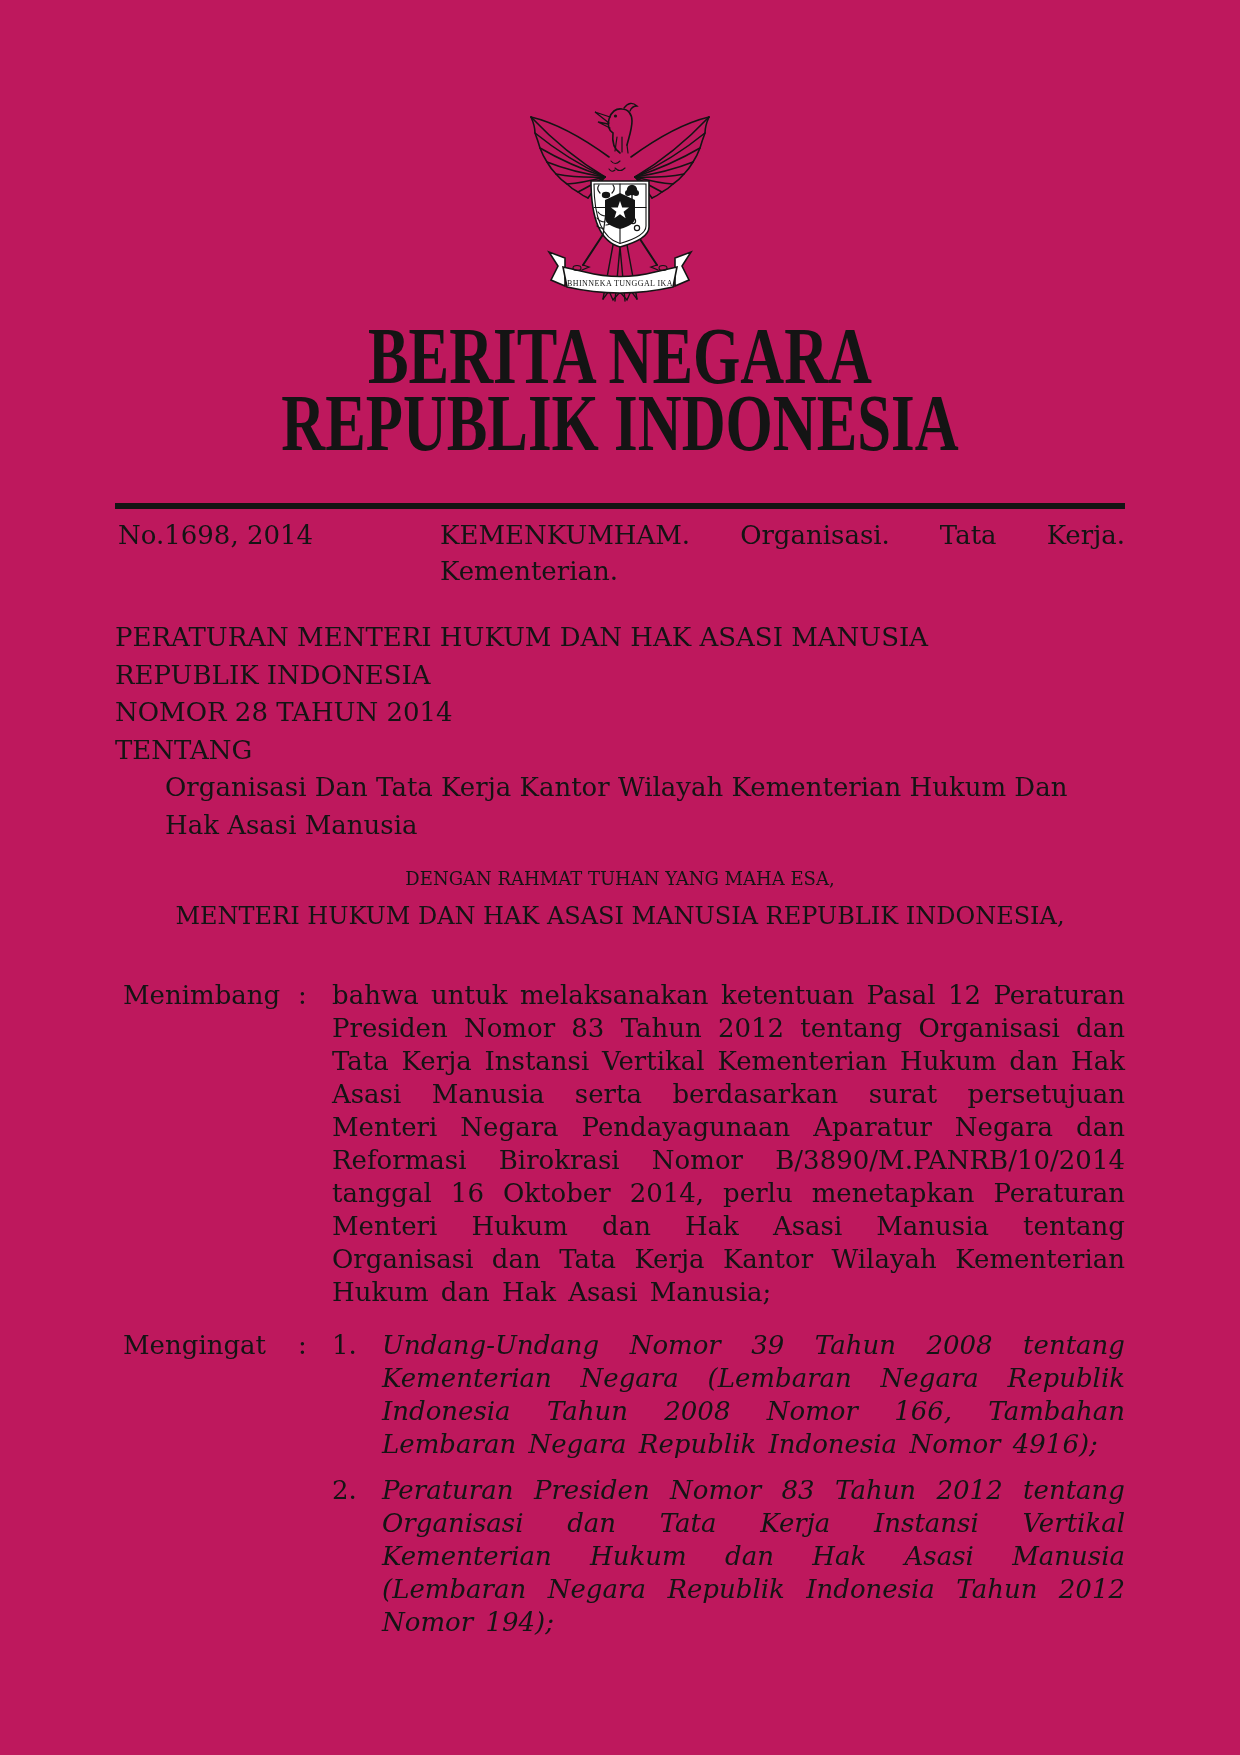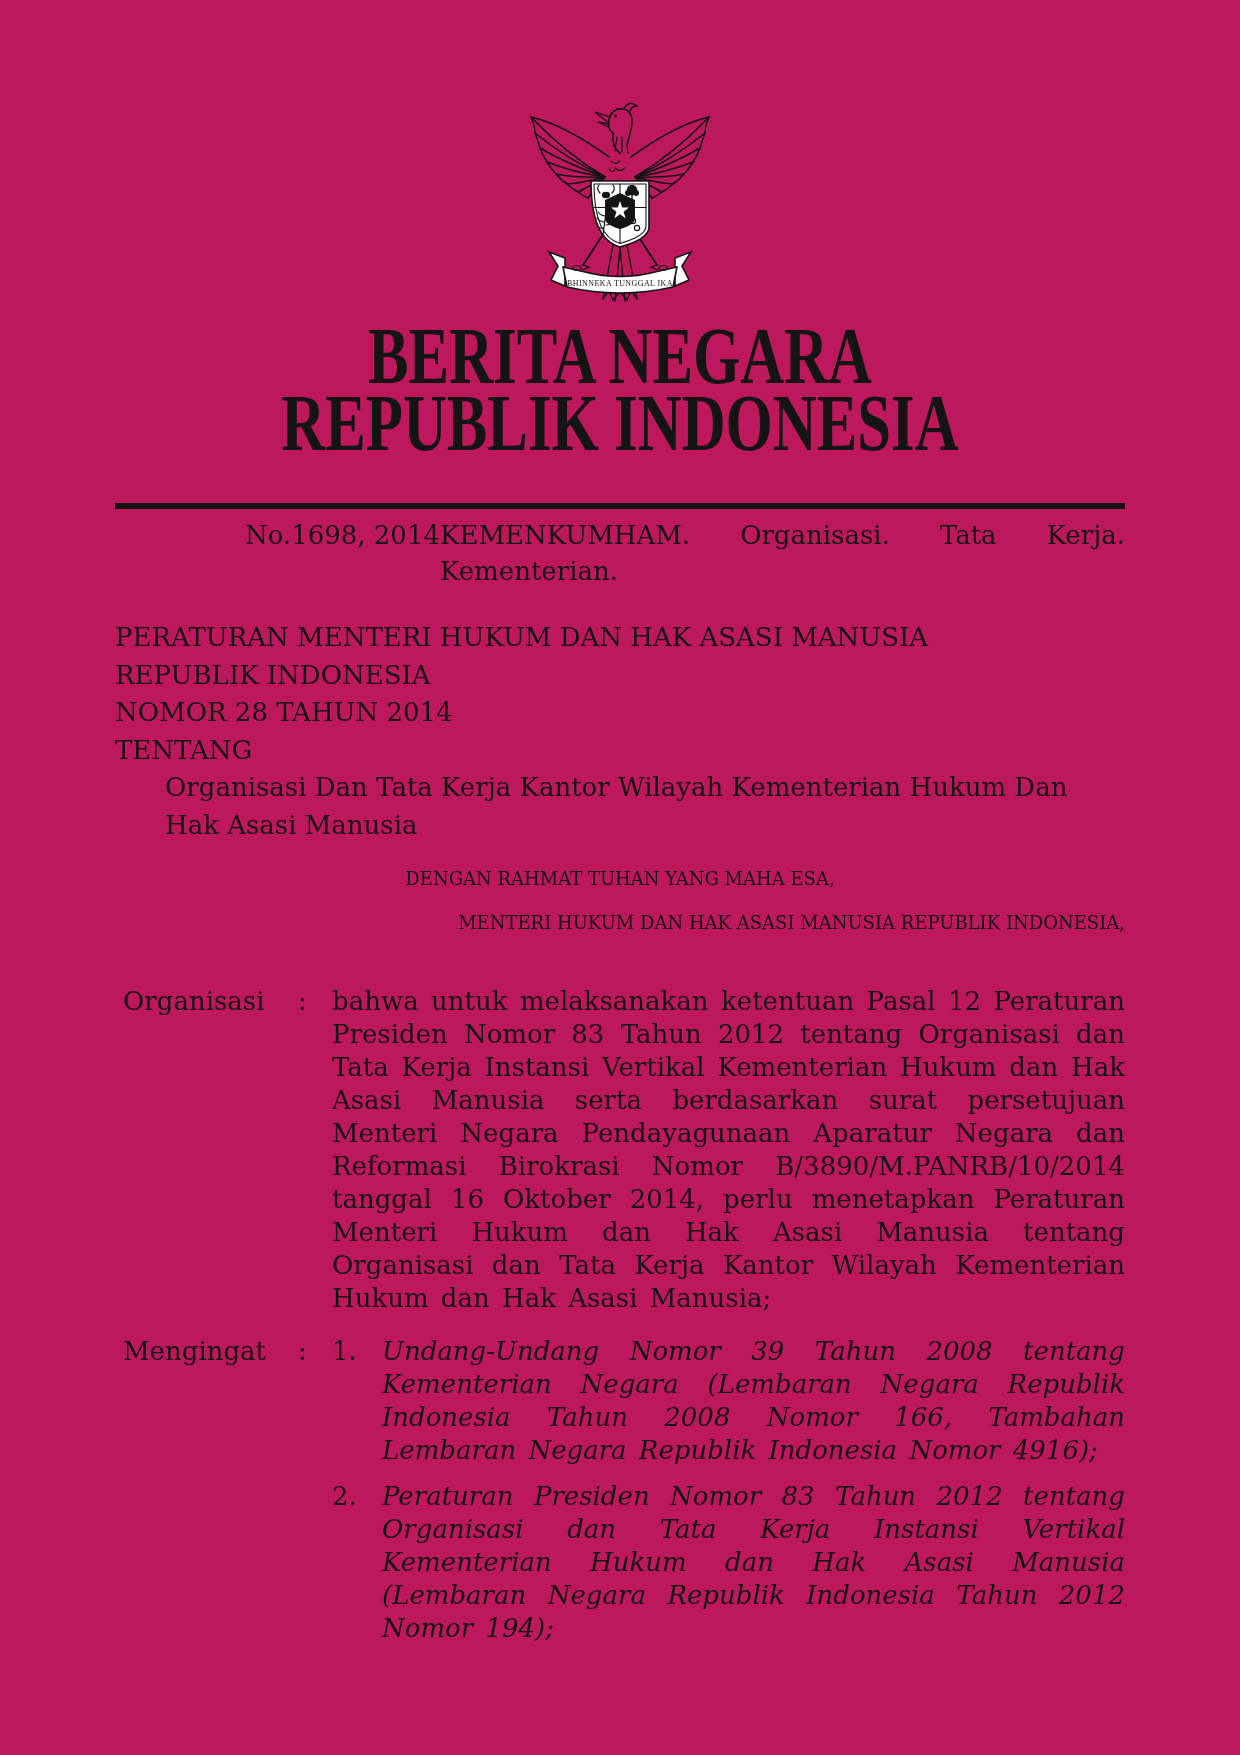--- a/index.html
+++ b/index.html
@@ -29,34 +29,34 @@
     letter-spacing:0px;
   }
   .rule{margin-top:46px;height:6px;background:#141414;}
 
   .header-row{
     display:flex;
     margin-top:8px;
     font-size:26px;
     line-height:36px;
   }
-  .doc-no{width:322px;flex:none;padding-left:3px;text-align:right;}
+  .doc-no{width:322px;flex:none;padding-left:3px;}
   .subject{flex:1;}
   .subject-line1{text-align:justify;text-align-last:justify;}
 
   .title-block{
     margin-top:30px;
     text-align:left;
     font-size:26px;
     line-height:37.5px;
   }
   .title-subject{max-width:910px;margin:0 auto;}
 
   .invocation{margin-top:16px;text-align:center;font-size:18px;line-height:37.5px;}
-  .authority{margin-top:6px;text-align:right;font-size:18px;line-height:37.5px;}
+  .authority{text-align:center;font-size:24px;line-height:37.5px;}
 
   .clause{
     display:grid;
     grid-template-columns:183px 34px 1fr;
     font-size:26px;
     line-height:33px;
   }
   .clause-considering{margin-top:44px;}
   .clause-recalling{margin-top:20px;}
   .clause-label{padding-left:8px;}
@@ -159,21 +159,21 @@
       <div>REPUBLIK INDONESIA</div>
       <div>NOMOR 28 TAHUN 2014</div>
       <div>TENTANG</div>
       <div class="title-subject">Organisasi Dan Tata Kerja Kantor Wilayah Kementerian Hukum Dan Hak Asasi Manusia</div>
     </div>
 
     <div class="invocation">DENGAN RAHMAT TUHAN YANG MAHA ESA,</div>
     <div class="authority">MENTERI HUKUM DAN HAK ASASI MANUSIA REPUBLIK INDONESIA,</div>
 
     <div class="clause clause-considering">
-      <div class="clause-label">Organisasi</div>
+      <div class="clause-label">Menimbang</div>
       <div class="clause-colon">:</div>
       <div class="clause-body">bahwa untuk melaksanakan ketentuan Pasal 12 Peraturan Presiden Nomor 83 Tahun 2012 tentang Organisasi dan Tata Kerja Instansi Vertikal Kementerian Hukum dan Hak Asasi Manusia serta berdasarkan surat persetujuan Menteri Negara Pendayagunaan Aparatur Negara dan Reformasi Birokrasi Nomor B/3890/M.PANRB/10/2014 tanggal 16 Oktober 2014, perlu menetapkan Peraturan Menteri Hukum dan Hak Asasi Manusia tentang Organisasi dan Tata Kerja Kantor Wilayah Kementerian Hukum dan Hak Asasi Manusia;</div>
     </div>
 
     <div class="clause clause-recalling">
       <div class="clause-label">Mengingat</div>
       <div class="clause-colon">:</div>
       <div>
         <div class="ref-item">
           <div>1.</div>

